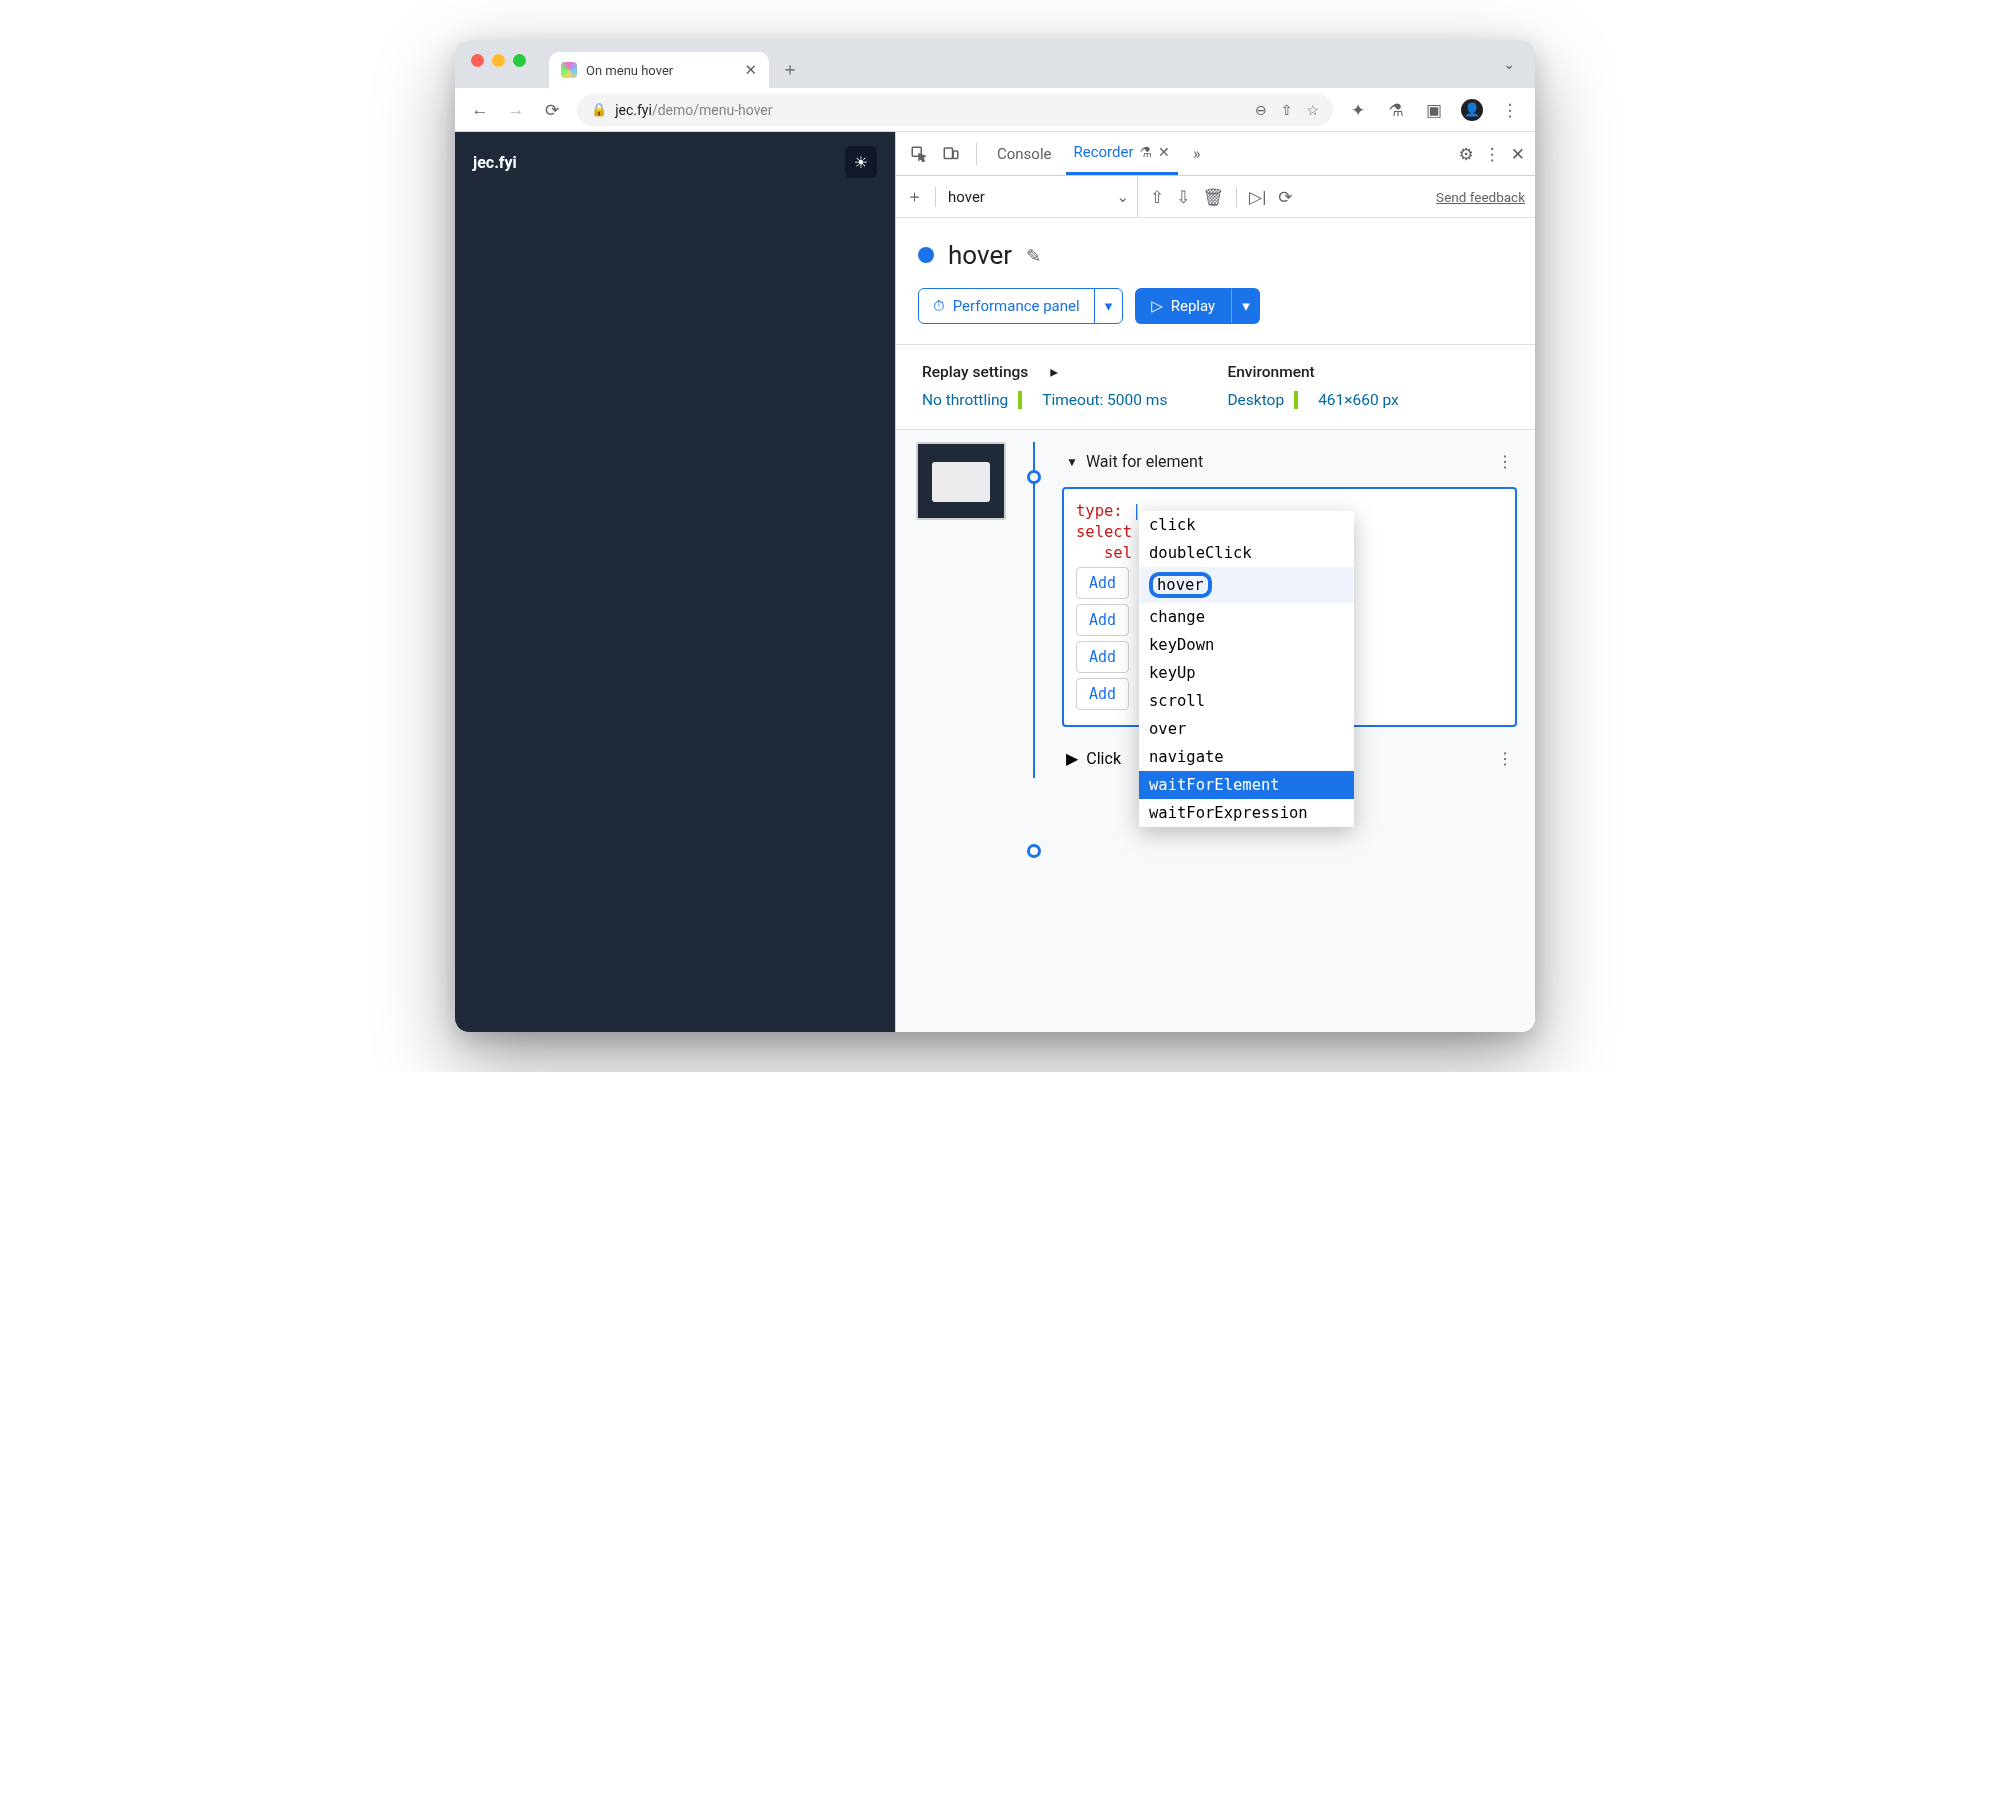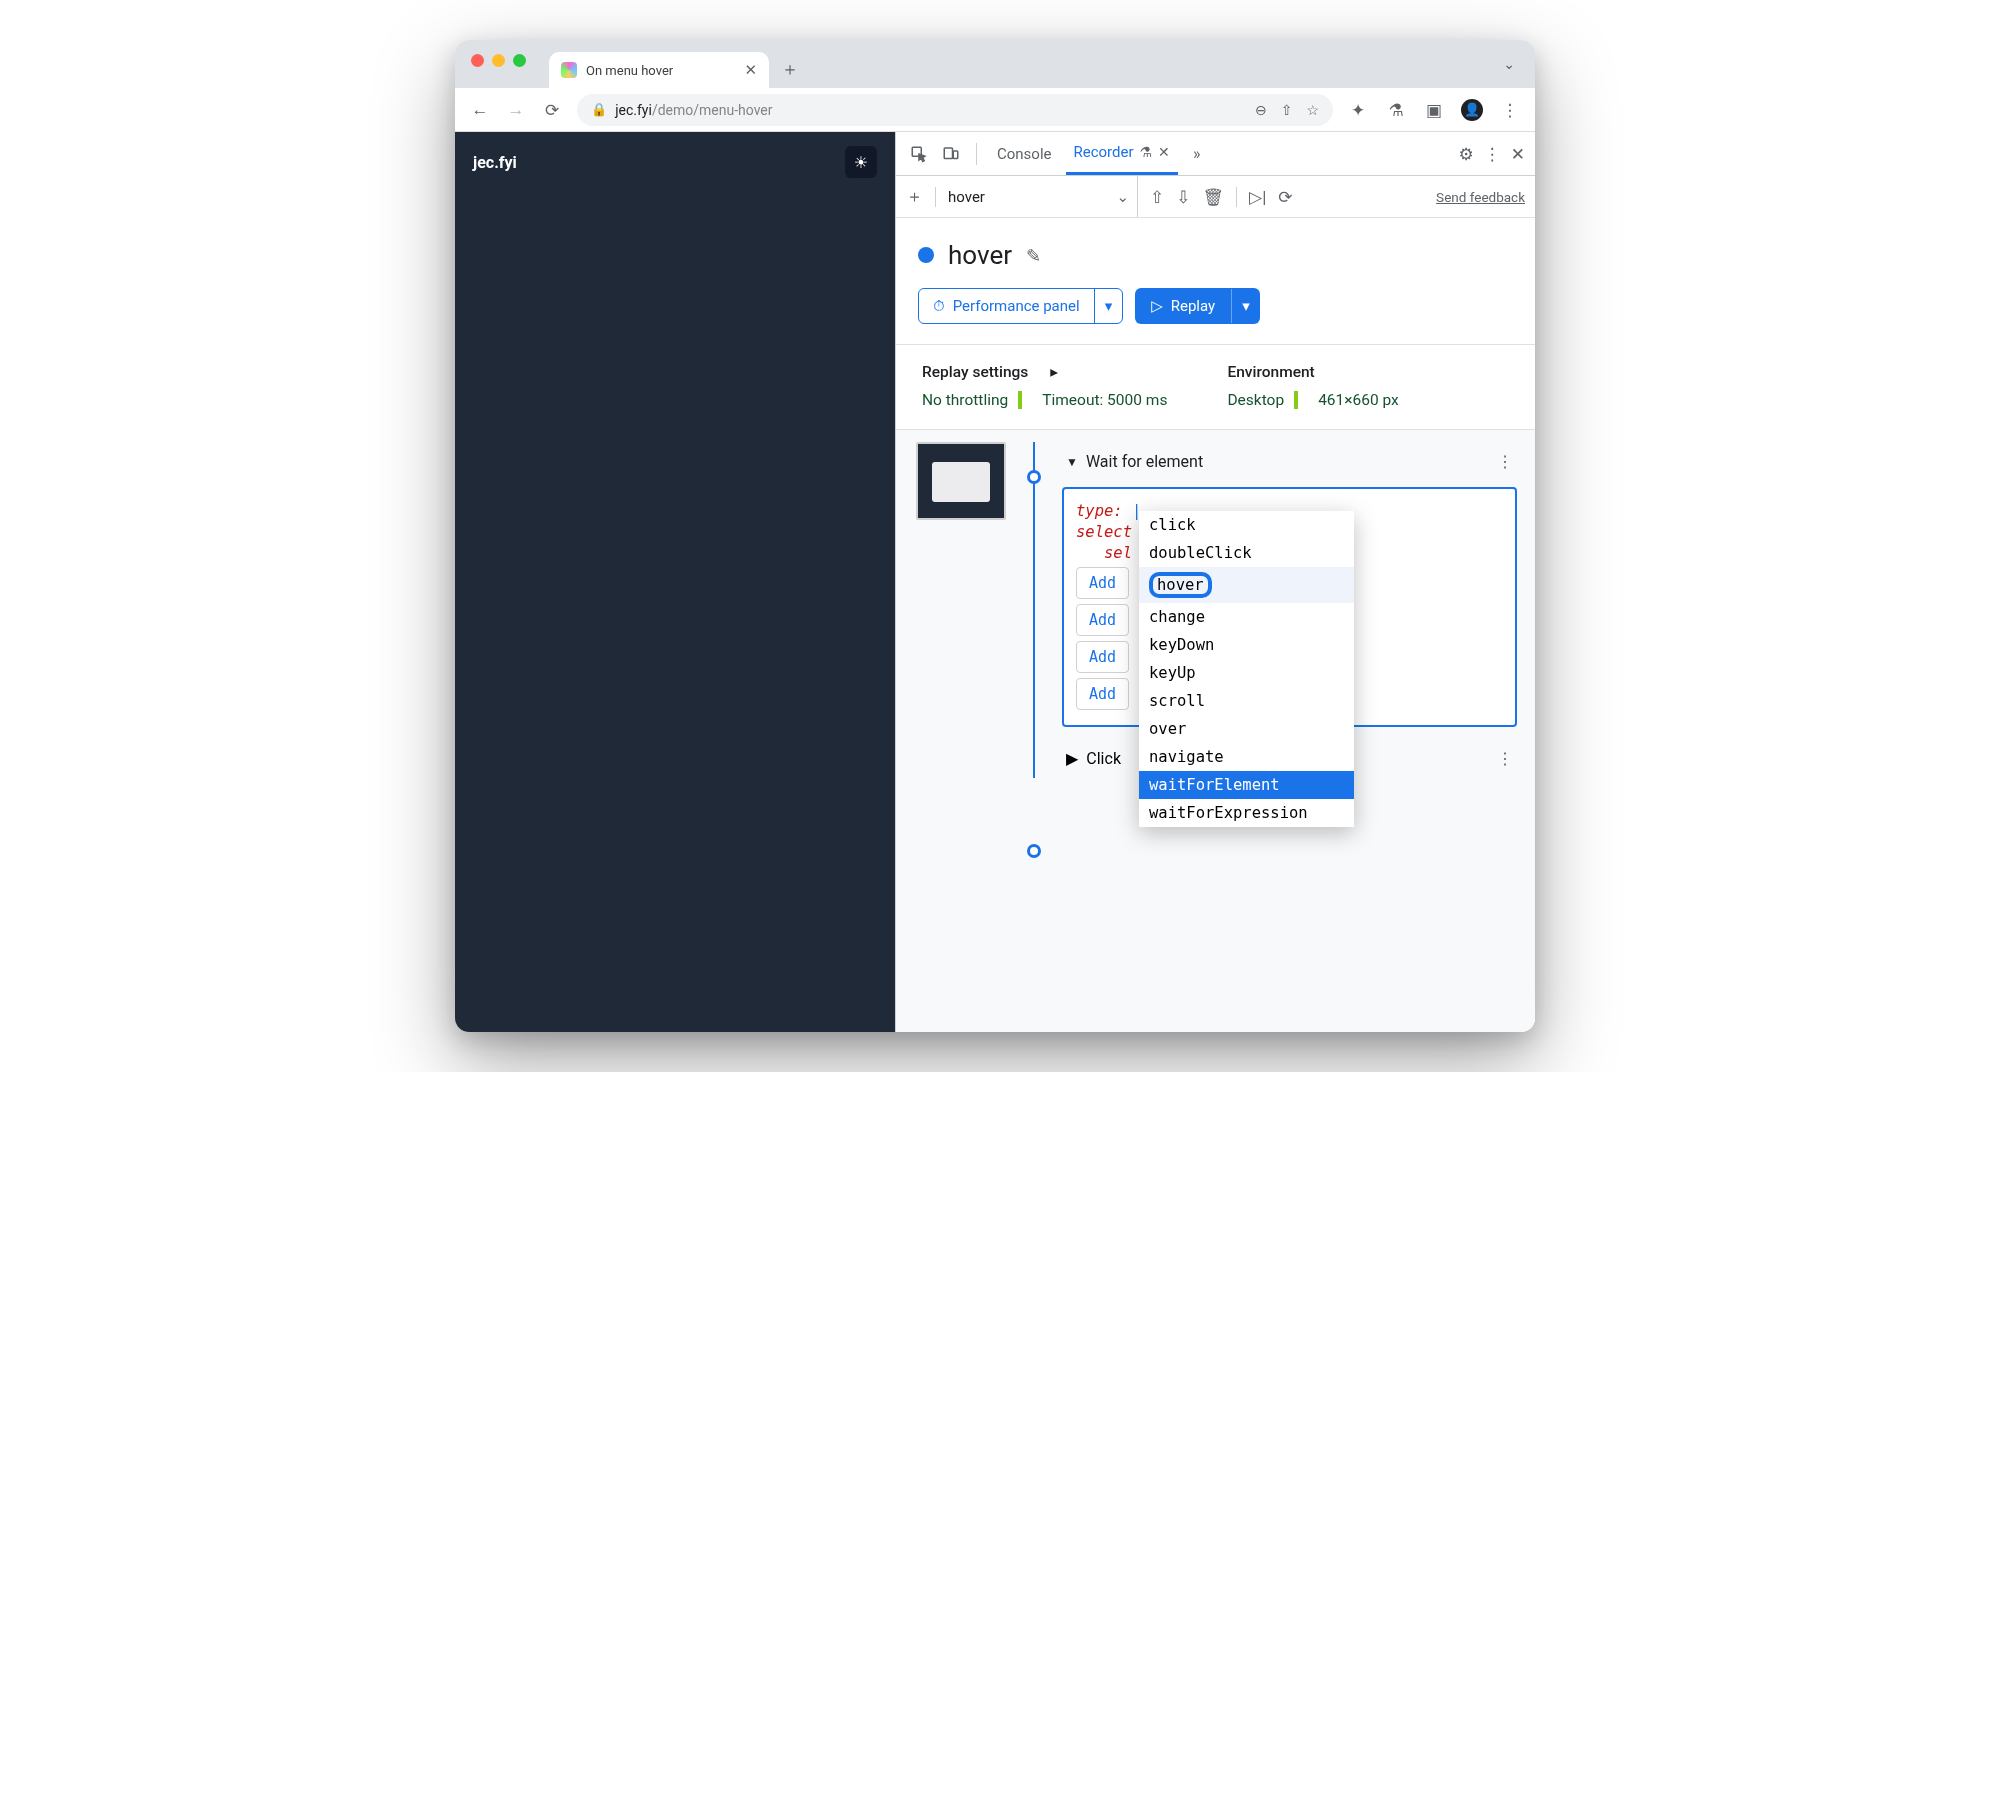--- a/index.html
+++ b/index.html
@@ -116,40 +116,40 @@
 .btn-outline .main { padding:8px 14px; display:flex; gap:8px; align-items:center;}
 .btn-outline .dd { border-left:1px solid #1a73e8; padding:8px 10px;}
 .btn-primary { background:#1a73e8; color:#fff; }
 .btn-primary .main { padding:8px 16px; display:flex; gap:8px; align-items:center;}
 .btn-primary .dd { border-left:1px solid rgba(255,255,255,0.35); padding:8px 10px;}
 .hr { height:1px; background:#e0e0e0; }
 
 
 .settings { display:flex; padding:18px 26px 20px; gap:60px; font-size:15.5px; }
 .settings .hdr { font-weight:500; color:#202124; display:flex; align-items:center; gap:22px; margin-bottom:10px;}
-.settings .row { color:#14532d; display:flex; gap:10px;}
+.settings .row { color:#0369a1; display:flex; gap:10px;}
 .settings .row .d { border-left:4px solid #84cc16; padding-left:20px;}
 
 
 .timeline { flex:1; background:#f8f9fa; border-top:1px solid #e0e0e0; padding:12px 18px 18px 20px; position:relative; }
 .tl-row { display:flex; gap:16px; }
 .thumb { width:90px; background:#1f2937; border:2px solid #cfcfcf; border-radius:2px; height:78px; position:relative; }
 .thumb::after { content:''; position:absolute; top:18px; left:50%; transform:translateX(-50%); width:58px; height:40px; background:#ececee; border-radius:3px;}
 .rail-col { width:24px; position:relative; }
 .rail { position:absolute; left:11px; top:0; width:2px; height:100%; background:#1a73e8; }
 .rail-dot { position:absolute; left:5px; width:14px; height:14px; background:#fff; border:3px solid #1a73e8; border-radius:50%; }
 .step-col { flex:1; }
 .step-head { display:flex; align-items:center; gap:8px; padding:10px 4px; font-size:16px; color:#202124; }
 .step-head .disc { font-size:12px; }
 .step-more { margin-left:auto; color:#5f6368; cursor:pointer;}
 .step-body {
   margin:6px 0 12px 0; border:2px solid #1a73e8; border-radius:4px; background:#fff;
   padding:10px 12px; font-family: Menlo, Consolas, monospace; font-size:15.5px; position:relative;
 }
-.step-body .key { color:#c41a16;font-style:italic; }
+.step-body .key { color:#c41a16; }
 .step-body .line { margin:3px 0; }
 .add-row { margin:5px 0; }
 .add-btn {
   border:1px solid #d0d0d0; border-radius:4px; color:#1a73e8; font-size:15px;
   padding:6px 12px; background:#fff; cursor:pointer; font-family:inherit;
 }
 .dropdown {
   position:absolute; top:22px; left:75px; width:215px; background:#fff;
   box-shadow:0 6px 22px rgba(0,0,0,0.25); font-family:Menlo, monospace; font-size:15.5px;
   z-index:10;

